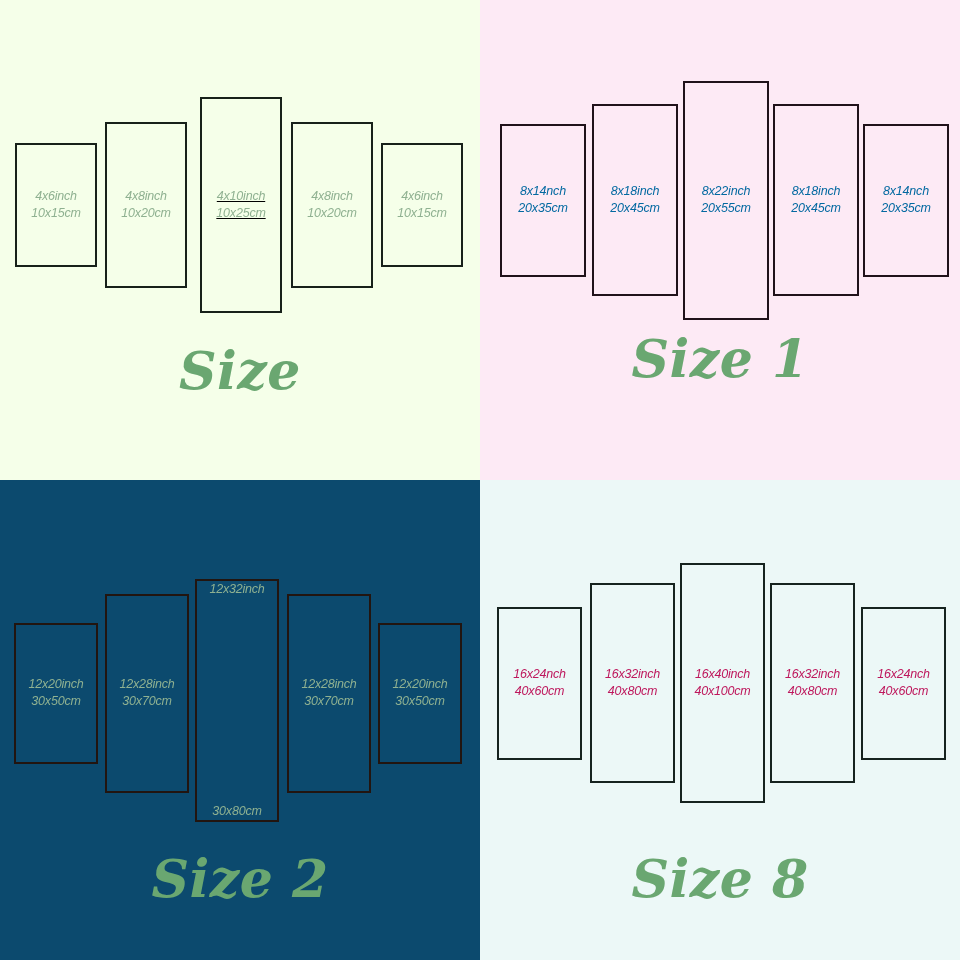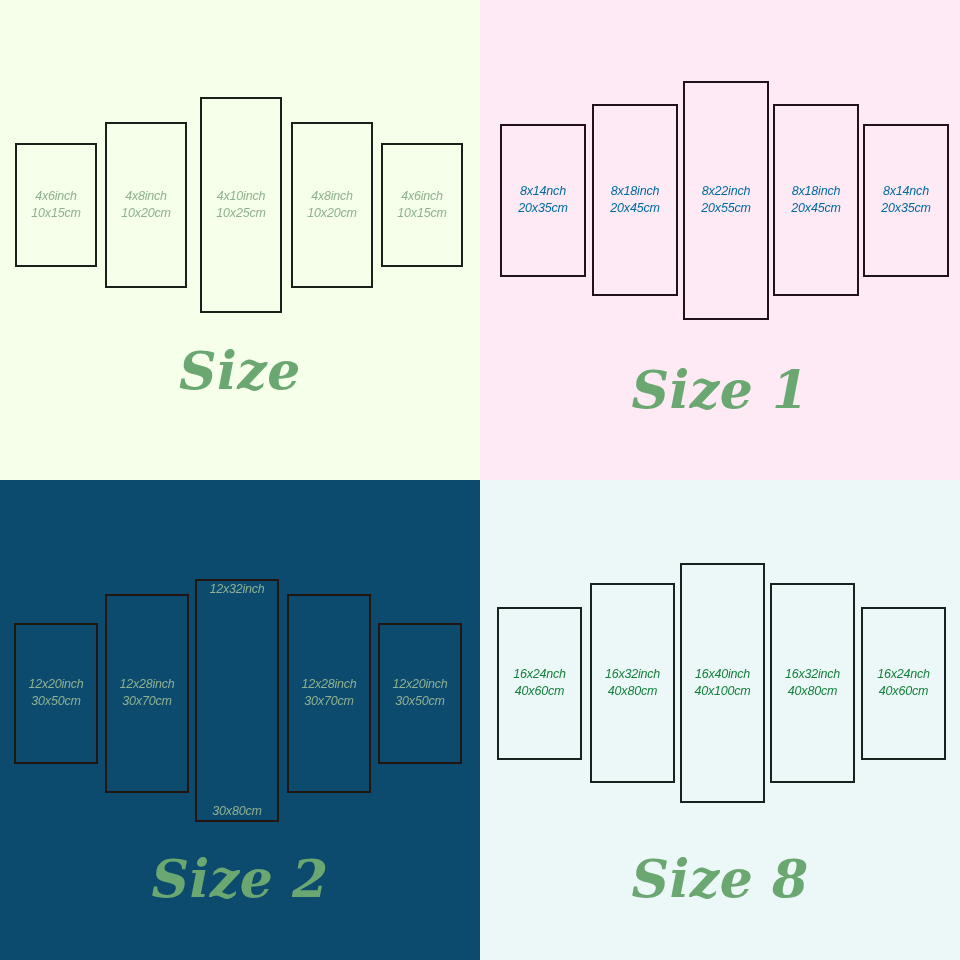--- a/index.html
+++ b/index.html
@@ -60,21 +60,21 @@
     text-align: center;
     letter-spacing: -0.2px;
   }
 
   .q-tr .panel { border-color: #20121a; }
   .q-bl .panel { border-color: #221510; }
   .q-br .panel { border-color: #16231f; }
 
   .q-tr .panel-label { color: #0369a1; }
   .q-bl .panel-label { color: #8fb191; }
-  .q-br .panel-label { color: #15803d; }
+  .q-br .panel-label { color: #be185d; }
 
   .size-title {
     position: absolute;
     left: 0;
     right: 0;
     text-align: center;
     font-family: "DejaVu Serif", "Liberation Serif", serif;
     font-style: italic;
     font-weight: bold;
     font-size: 52px;
@@ -90,21 +90,21 @@
   <div class="quadrant q-tl" style="background: rgb(245, 255, 233);">
     <div class="panel-group" style="top: 205px;">
         <div class="panel" style="left: 15px; width: 82px; height: 124px; top: -62px; border-color: rgb(23, 33, 26);">
           <div class="panel-label">4x6inch</div>
           <div class="panel-label">10x15cm</div>
         </div>
         <div class="panel" style="left: 105px; width: 82px; height: 166px; top: -83px; border-color: rgb(23, 33, 26);">
           <div class="panel-label">4x8inch</div>
           <div class="panel-label">10x20cm</div>
         </div>
-        <div class="panel" style="left: 200px; width: 82px; height: 216px; top: -108px; border-color: rgb(23, 33, 26);">
+        <div class="panel" style="left: 200px; width: 82px; height: 216px; top: -108px; border-color: rgb(23, 33, 26); text-decoration: underline;">
           <div class="panel-label">4x10inch</div>
           <div class="panel-label">10x25cm</div>
         </div>
         <div class="panel" style="left: 291px; width: 82px; height: 166px; top: -83px; border-color: rgb(23, 33, 26);">
           <div class="panel-label">4x8inch</div>
           <div class="panel-label">10x20cm</div>
         </div>
         <div class="panel" style="left: 381px; width: 82px; height: 124px; top: -62px; border-color: rgb(23, 33, 26);">
           <div class="panel-label">4x6inch</div>
           <div class="panel-label">10x15cm</div>
@@ -129,21 +129,21 @@
         </div>
         <div class="panel" style="left: 293px; width: 86px; height: 192px; top: -96px; border-color: rgb(32, 18, 26);">
           <div class="panel-label">8x18inch</div>
           <div class="panel-label">20x45cm</div>
         </div>
         <div class="panel" style="left: 383px; width: 86px; height: 153px; top: -76.5px; border-color: rgb(32, 18, 26);">
           <div class="panel-label">8x14nch</div>
           <div class="panel-label">20x35cm</div>
         </div>
       </div>
-    <div class="size-title" style="top: 359px; color: rgb(106, 167, 113);">Size 1</div>
+    <div class="size-title" style="top: 328px; color: rgb(106, 167, 113);">Size 1</div>
   </div>
 
   <div class="quadrant q-bl" style="background: #0c4a6e;">
     <div class="panel-group" style="top: 213px;">
         <div class="panel" style="left: 14px; width: 84px; height: 141px; top: -70.5px; border-color: rgb(34, 21, 16);">
           <div class="panel-label">12x20inch</div>
           <div class="panel-label">30x50cm</div>
         </div>
         <div class="panel" style="left: 105px; width: 84px; height: 199px; top: -99.5px; border-color: rgb(34, 21, 16);">
           <div class="panel-label">12x28inch</div>

